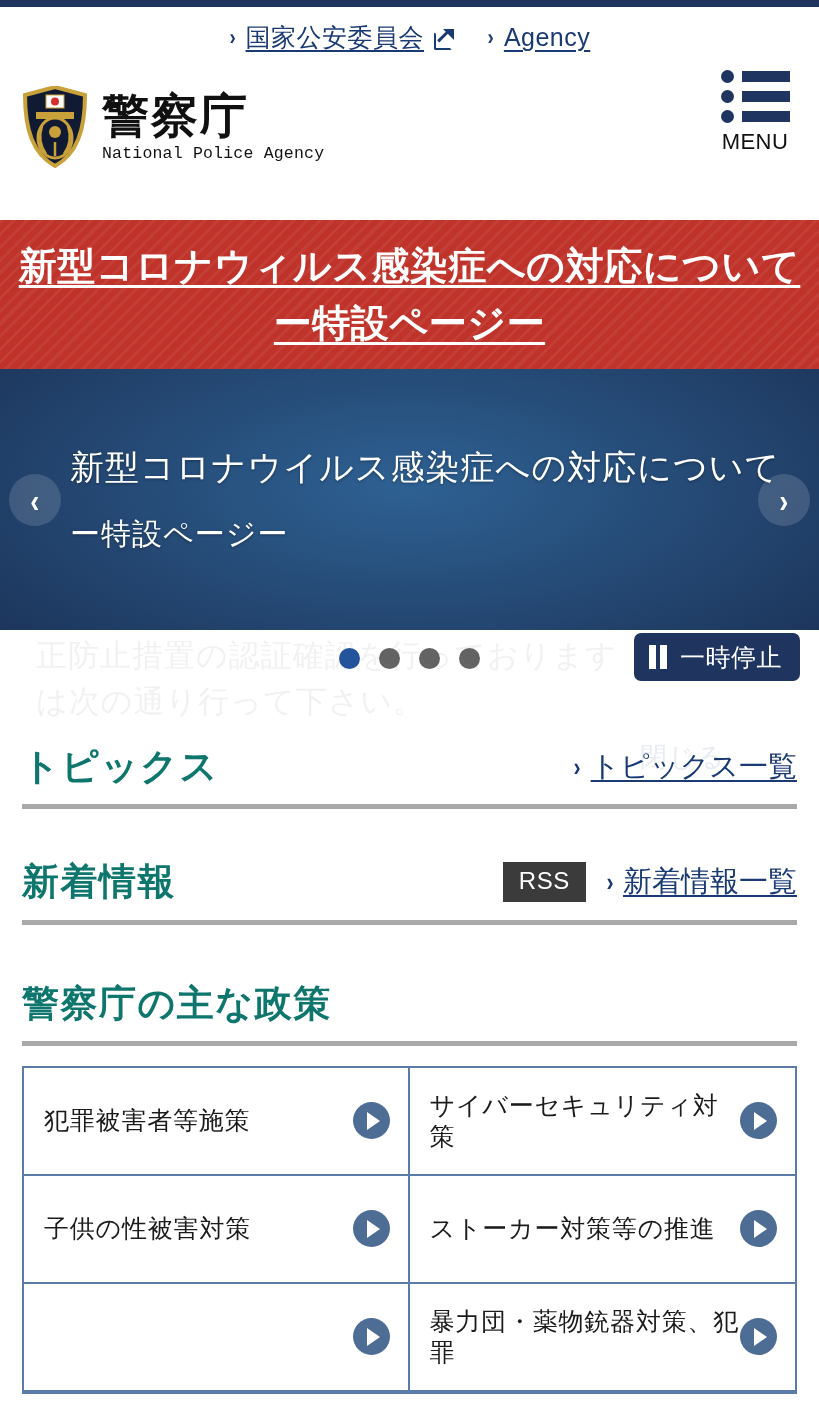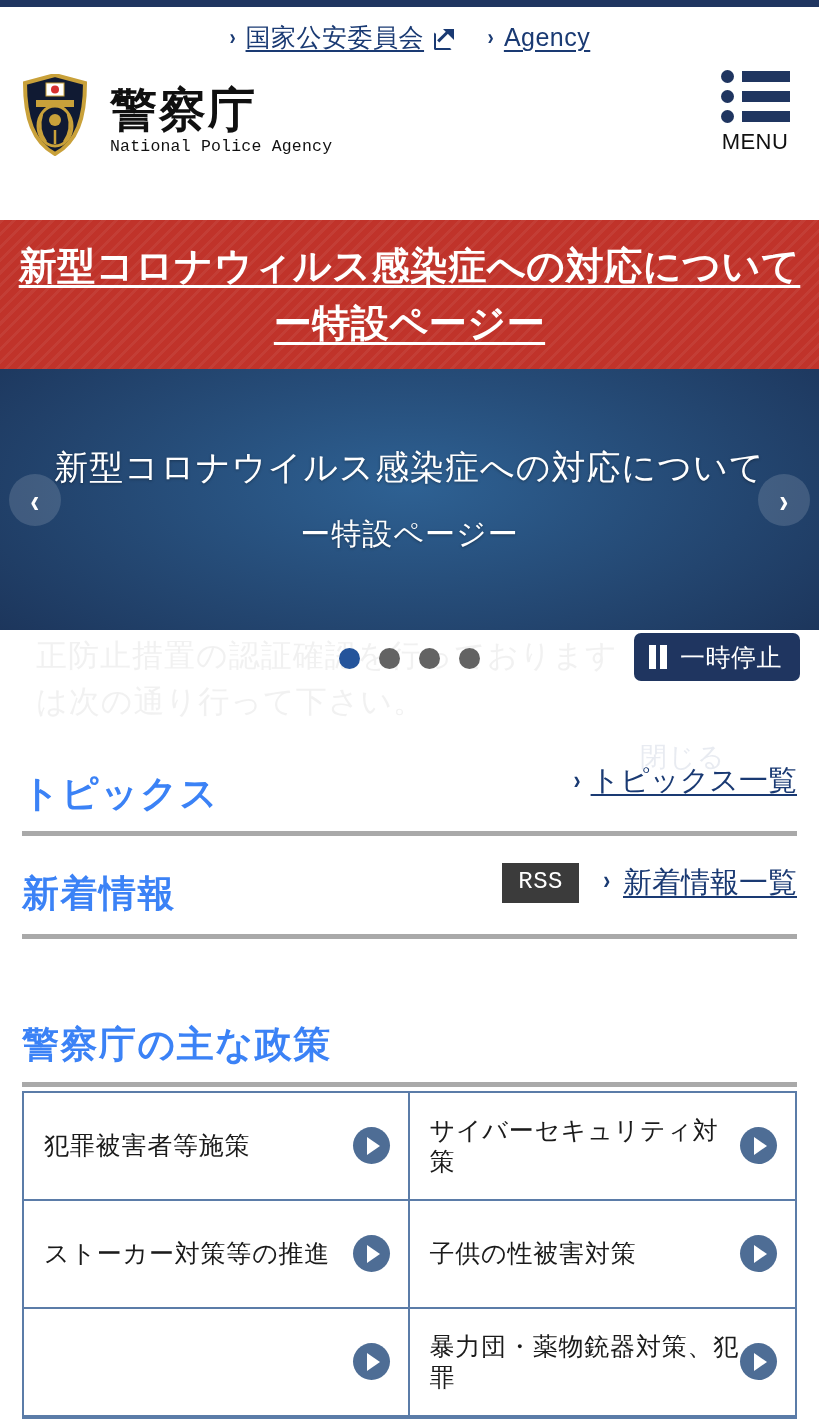--- a/index.html
+++ b/index.html
@@ -89,23 +89,23 @@
   
   .header {
     height: 158px;
     position: relative;
     display: flex;
     align-items: flex-start;
     padding: 0 22px;
   }
   .brand {
     display: flex;
-    align-items: flex-end;
-    gap: 22px;
-    margin-top: 12px;
+    align-items: center;
+    gap: 14px;
+    margin-top: 24px;
   }
   .crest {
     width: 66px;
     height: 82px;
     position: relative;
     flex: 0 0 auto;
   }
   .crest svg { display: block; }
   .brand-text { display: flex; flex-direction: column; }
   .brand-jp {
@@ -187,21 +187,21 @@
     position: relative;
     height: 261px;
     overflow: hidden;
     background: radial-gradient(ellipse 120% 160% at 50% 45%, #2e6193 0%, #23456f 35%, #17294c 70%, #131f3c 100%);
   }
   .hero-inner {
     position: absolute;
     inset: 0;
     display: flex;
     flex-direction: column;
-    align-items: center;
+    align-items: flex-start;
     justify-content: center;
     gap: 30px;
     text-align: center;
     padding: 0 70px;
   }
   .hero-line {
     color: #ffffff;
     font-size: 34px;
     font-weight: 500;
     letter-spacing: 1px;
@@ -306,24 +306,23 @@
   }
   .sec-head {
     display: flex;
     align-items: center;
     justify-content: space-between;
     padding-top: 10px;
   }
   .sec-title {
     font-size: 37px;
     font-weight: 700;
-    color: #3b82f6;
+    color: #0f766e;
     letter-spacing: 1.5px;
     line-height: 1.25;
-    margin-top: 27px;
   }
   .sec-right {
     display: flex;
     align-items: center;
     gap: 20px;
   }
   .rss-badge {
     background: #3b3b3b;
     color: #fff;
     font-size: 24px;
@@ -351,21 +350,21 @@
     text-decoration-thickness: 1.5px;
   }
   .rule {
     height: 5px;
     background: #a9a9a9;
     margin-top: 14px;
   }
 
   
   .grid {
-    margin: 4px 22px 0;
+    margin: 20px 22px 0;
     border: 2px solid #5b7ca8;
     display: grid;
     grid-template-columns: 1fr 1fr;
   }
   .cell {
     border-right: 2px solid #5b7ca8;
     border-bottom: 2px solid #5b7ca8;
     height: 108px;
     display: flex;
     align-items: center;
@@ -506,21 +505,21 @@
     <div class="sec-right">
       <a class="sec-link">
         <span class="chev">›</span>
         <span class="label">トピックス一覧</span>
       </a>
     </div>
   </div>
   <div class="rule"></div>
 </div>
 
-<div class="section" style="font-family:Liberation Mono, monospace;">
+<div class="section" style="padding-top:40px;">
   <div class="sec-head">
     <h2 class="sec-title">新着情報</h2>
     <div class="sec-right">
       <a class="rss-badge">RSS</a>
       <a class="sec-link">
         <span class="chev">›</span>
         <span class="label">新着情報一覧</span>
       </a>
     </div>
   </div>
@@ -541,27 +540,27 @@
         <span class="tri"></span>
       </span>
   </a>
   <a class="cell">
     <span class="cell-label">サイバーセキュリティ対策</span>
     <span class="play-icon">
         <span class="tri"></span>
       </span>
   </a>
   <a class="cell">
-    <span class="cell-label">ストーカー対策等の推進</span>
+    <span class="cell-label">子供の性被害対策</span>
     <span class="play-icon">
         <span class="tri"></span>
       </span>
   </a>
   <a class="cell">
-    <span class="cell-label">子供の性被害対策</span>
+    <span class="cell-label">ストーカー対策等の推進</span>
     <span class="play-icon">
         <span class="tri"></span>
       </span>
   </a>
   <a class="cell">
     <span class="cell-label"></span>
     <span class="play-icon">
         <span class="tri"></span>
       </span>
   </a>

